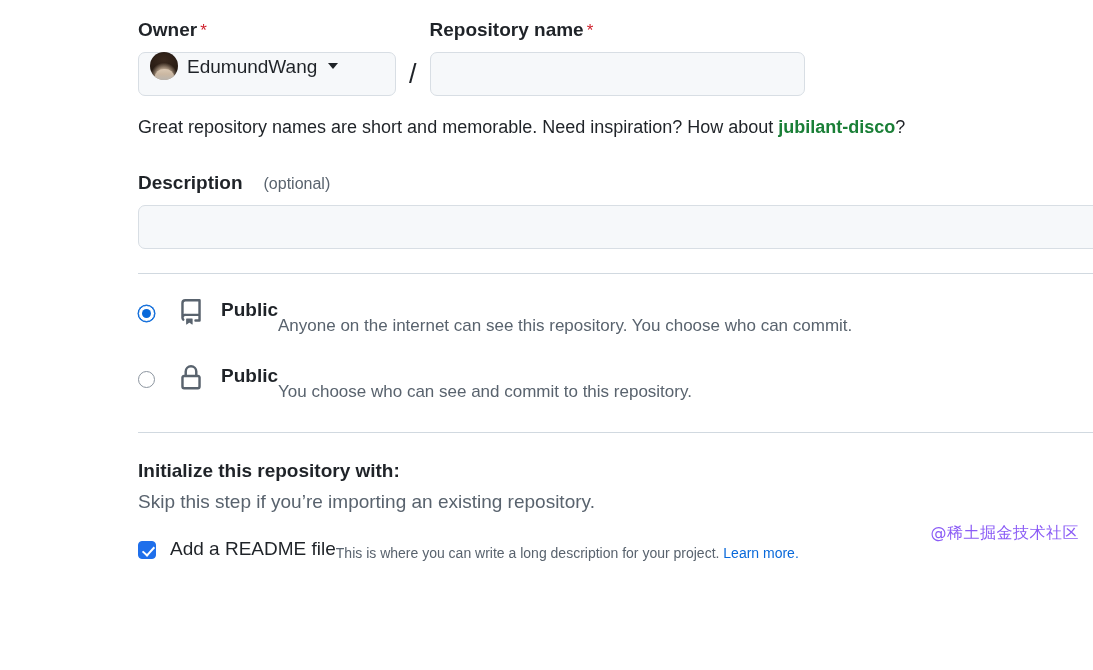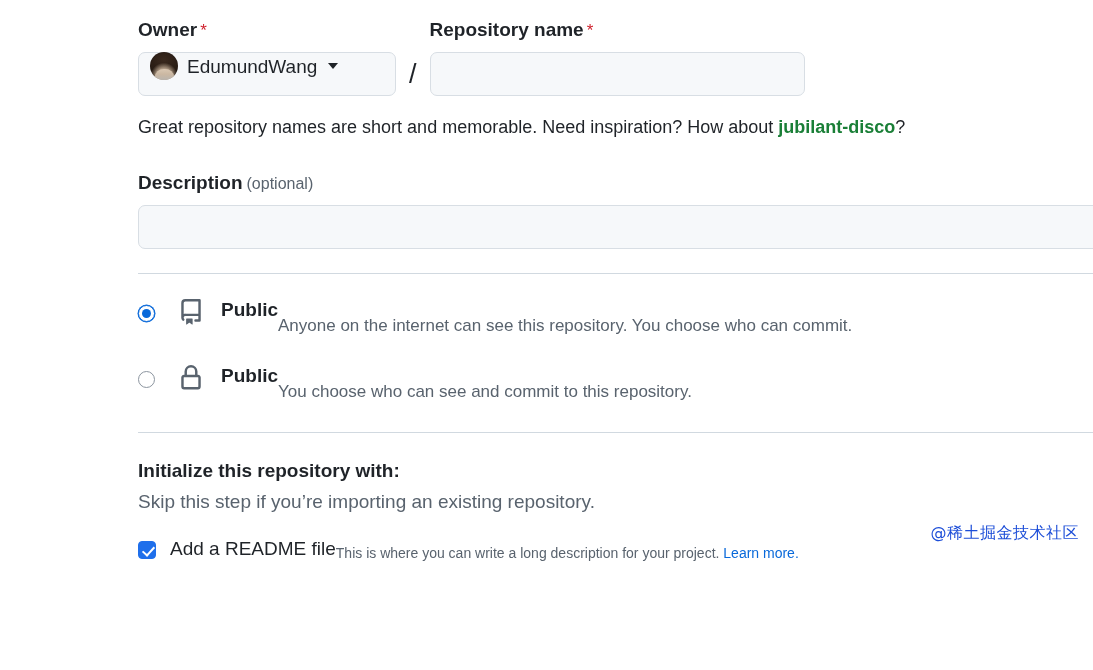--- a/index.html
+++ b/index.html
@@ -149,21 +149,21 @@
   .desc-label {
     font-size: 19px;
     font-weight: 700;
     color: #1f2328;
     line-height: 24px;
   }
   .optional {
     font-size: 16px;
     font-weight: 400;
     color: #59636e;
-    margin-left: 4px;
+    margin-left: 21px;
   }
   .desc-input {
     display: block;
     margin-top: 9px;
     width: 1000px;
     height: 44px;
     background: #f6f8fa;
     border: 1px solid #d8dee4;
     border-radius: 7px;
     padding: 0 12px;
@@ -317,21 +317,21 @@
     color: #1f2328;
     line-height: 24px;
   }
 
   
   .watermark {
     position: absolute;
     right: 14px;
     bottom: 20px;
     font-size: 16px;
-    color: #1d4ed8;
+    color: #8b5cf6;
     font-family: "DejaVu Sans", "Liberation Sans", sans-serif;
     letter-spacing: 0.5px;
     user-select: none;
     white-space: nowrap;
   }
 </style>
 </head>
 <body>
 
 <div class="page">

